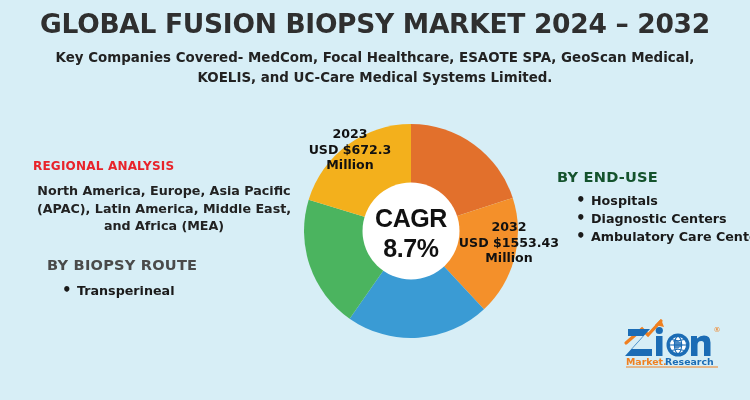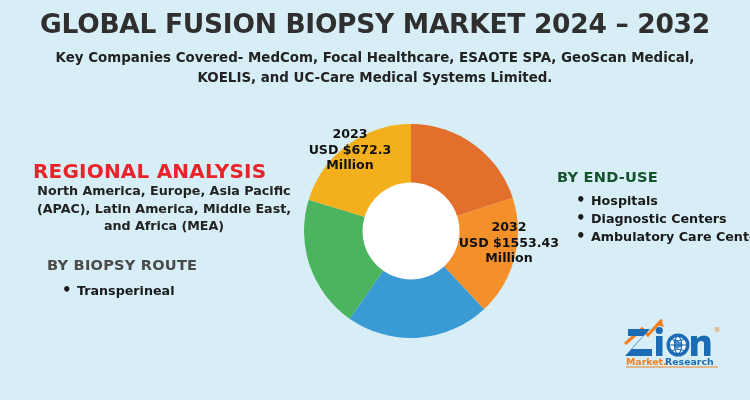--- a/index.html
+++ b/index.html
@@ -79,21 +79,21 @@
     font-size:12.6px; font-weight:bold; color:#111;
     line-height:15.5px; text-align:center;
   }
   .callout-2023 { left:287px; top:126px; width:126px; }
   .callout-2032 { left:441px; top:219px; width:136px; text-align:center; }
 
   
   .regional-heading {
     position:absolute; left:33px; top:159px;
     font-family:"DejaVu Sans", sans-serif;
-    font-size:20px; font-weight:bold; letter-spacing:0.2px;
+    font-size:12px; font-weight:bold; letter-spacing:0.2px;
     color:#e8232a;
   }
   .regional-body {
     position:absolute; left:31px; top:182px; width:266px;
     font-family:"DejaVu Sans", sans-serif;
     font-size:12.7px; font-weight:bold; line-height:17.5px;
     color:#222; text-align:center;
   }
   .route-heading {
     position:absolute; left:47px; top:256px;
@@ -157,20 +157,24 @@
           <path d="M 107 107 L 107.00 0.00 A 107 107 0 0 1 208.76 73.94 Z" fill="#e2702c"></path>
           <path d="M 107 107 L 208.76 73.94 A 107 107 0 0 1 179.97 185.25 Z" fill="#f4902a"></path>
           <path d="M 107 107 L 179.97 185.25 A 107 107 0 0 1 45.63 194.65 Z" fill="#3a9bd4"></path>
           <path d="M 107 107 L 45.63 194.65 A 107 107 0 0 1 4.68 75.72 Z" fill="#4bb45f"></path>
           <path d="M 107 107 L 4.68 75.72 A 107 107 0 0 1 107.00 0.00 Z" fill="#f3b01c"></path>
         </g>
       <circle cx="107" cy="107" r="48.5" fill="#ffffff"></circle>
     </svg>
   </div>
 
+  <div class="center-label">
+    <div class="cagr-word">CAGR</div>
+    <div class="cagr-value">8.7%</div>
+  </div>
 
   <div class="callout callout-2023">
     <div>2023</div>
     <div>USD $672.3</div>
     <div>Million</div>
   </div>
 
   <div class="callout callout-2032">
     <div>2032</div>
     <div>USD $1553.43</div>

